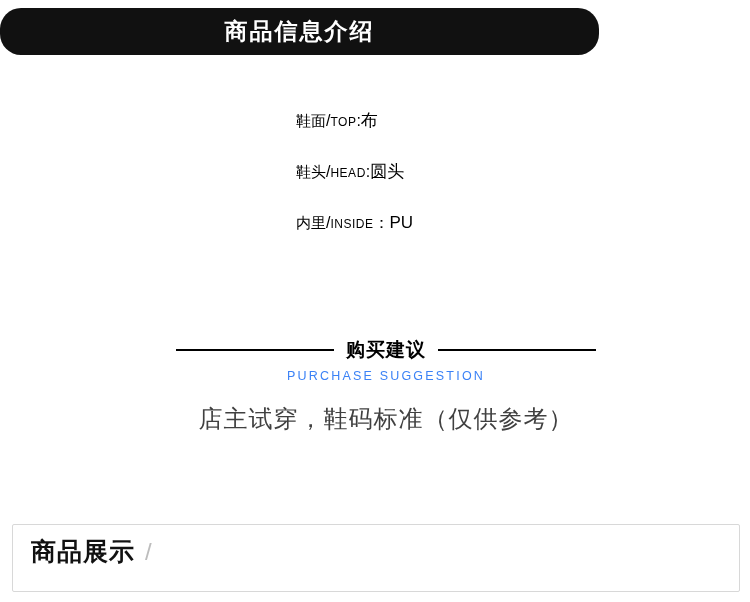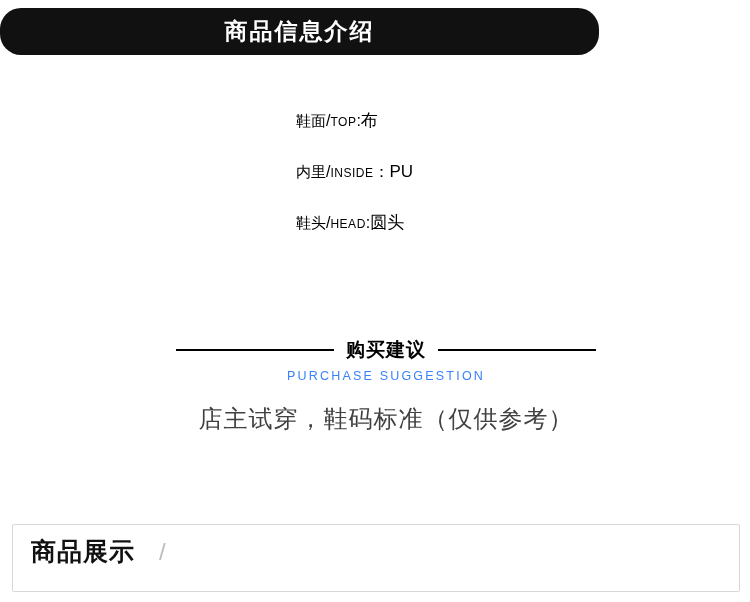--- a/index.html
+++ b/index.html
@@ -121,21 +121,21 @@
     border: 1px solid #d8d8d8;
     border-radius: 2px;
     background: #ffffff;
   }
   .bottom-inner {
     position: absolute;
     left: 18px;
     top: 14px;
     display: flex;
     align-items: baseline;
-    gap: 24px;
+    gap: 10px;
   }
   .bottom-cn {
     font-size: 25px;
     font-weight: bold;
     color: #111111;
     letter-spacing: 1px;
     line-height: 1;
   }
   .bottom-en {
     font-size: 24px;
@@ -151,24 +151,24 @@
 
   <div class="banner">
     <div class="banner-title">商品信息介绍</div>
   </div>
 
   <div class="specs">
     <div class="spec-row">
       <span class="spec-cn">鞋面</span><span class="spec-sep">/</span><span class="spec-en">TOP</span><span class="spec-sep">:</span><span class="spec-val">布</span>
     </div>
     <div class="spec-row">
-      <span class="spec-cn">内里</span><span class="spec-sep">/</span><span class="spec-en">INSIDE</span><span class="spec-sep">：</span><span class="spec-val">PU</span>
+      <span class="spec-cn">鞋头</span><span class="spec-sep">/</span><span class="spec-en">HEAD</span><span class="spec-sep">:</span><span class="spec-val">圆头</span>
     </div>
     <div class="spec-row">
-      <span class="spec-cn">鞋头</span><span class="spec-sep">/</span><span class="spec-en">HEAD</span><span class="spec-sep">:</span><span class="spec-val">圆头</span>
+      <span class="spec-cn">内里</span><span class="spec-sep">/</span><span class="spec-en">INSIDE</span><span class="spec-sep">：</span><span class="spec-val">PU</span>
     </div>
   </div>
 
   <div class="suggestion-block">
     <div class="sugg-head">
       <span class="rule"></span>
       <span class="sugg-title">购买建议</span>
       <span class="rule"></span>
     </div>
     <div class="sugg-sub">PURCHASE SUGGESTION</div>

